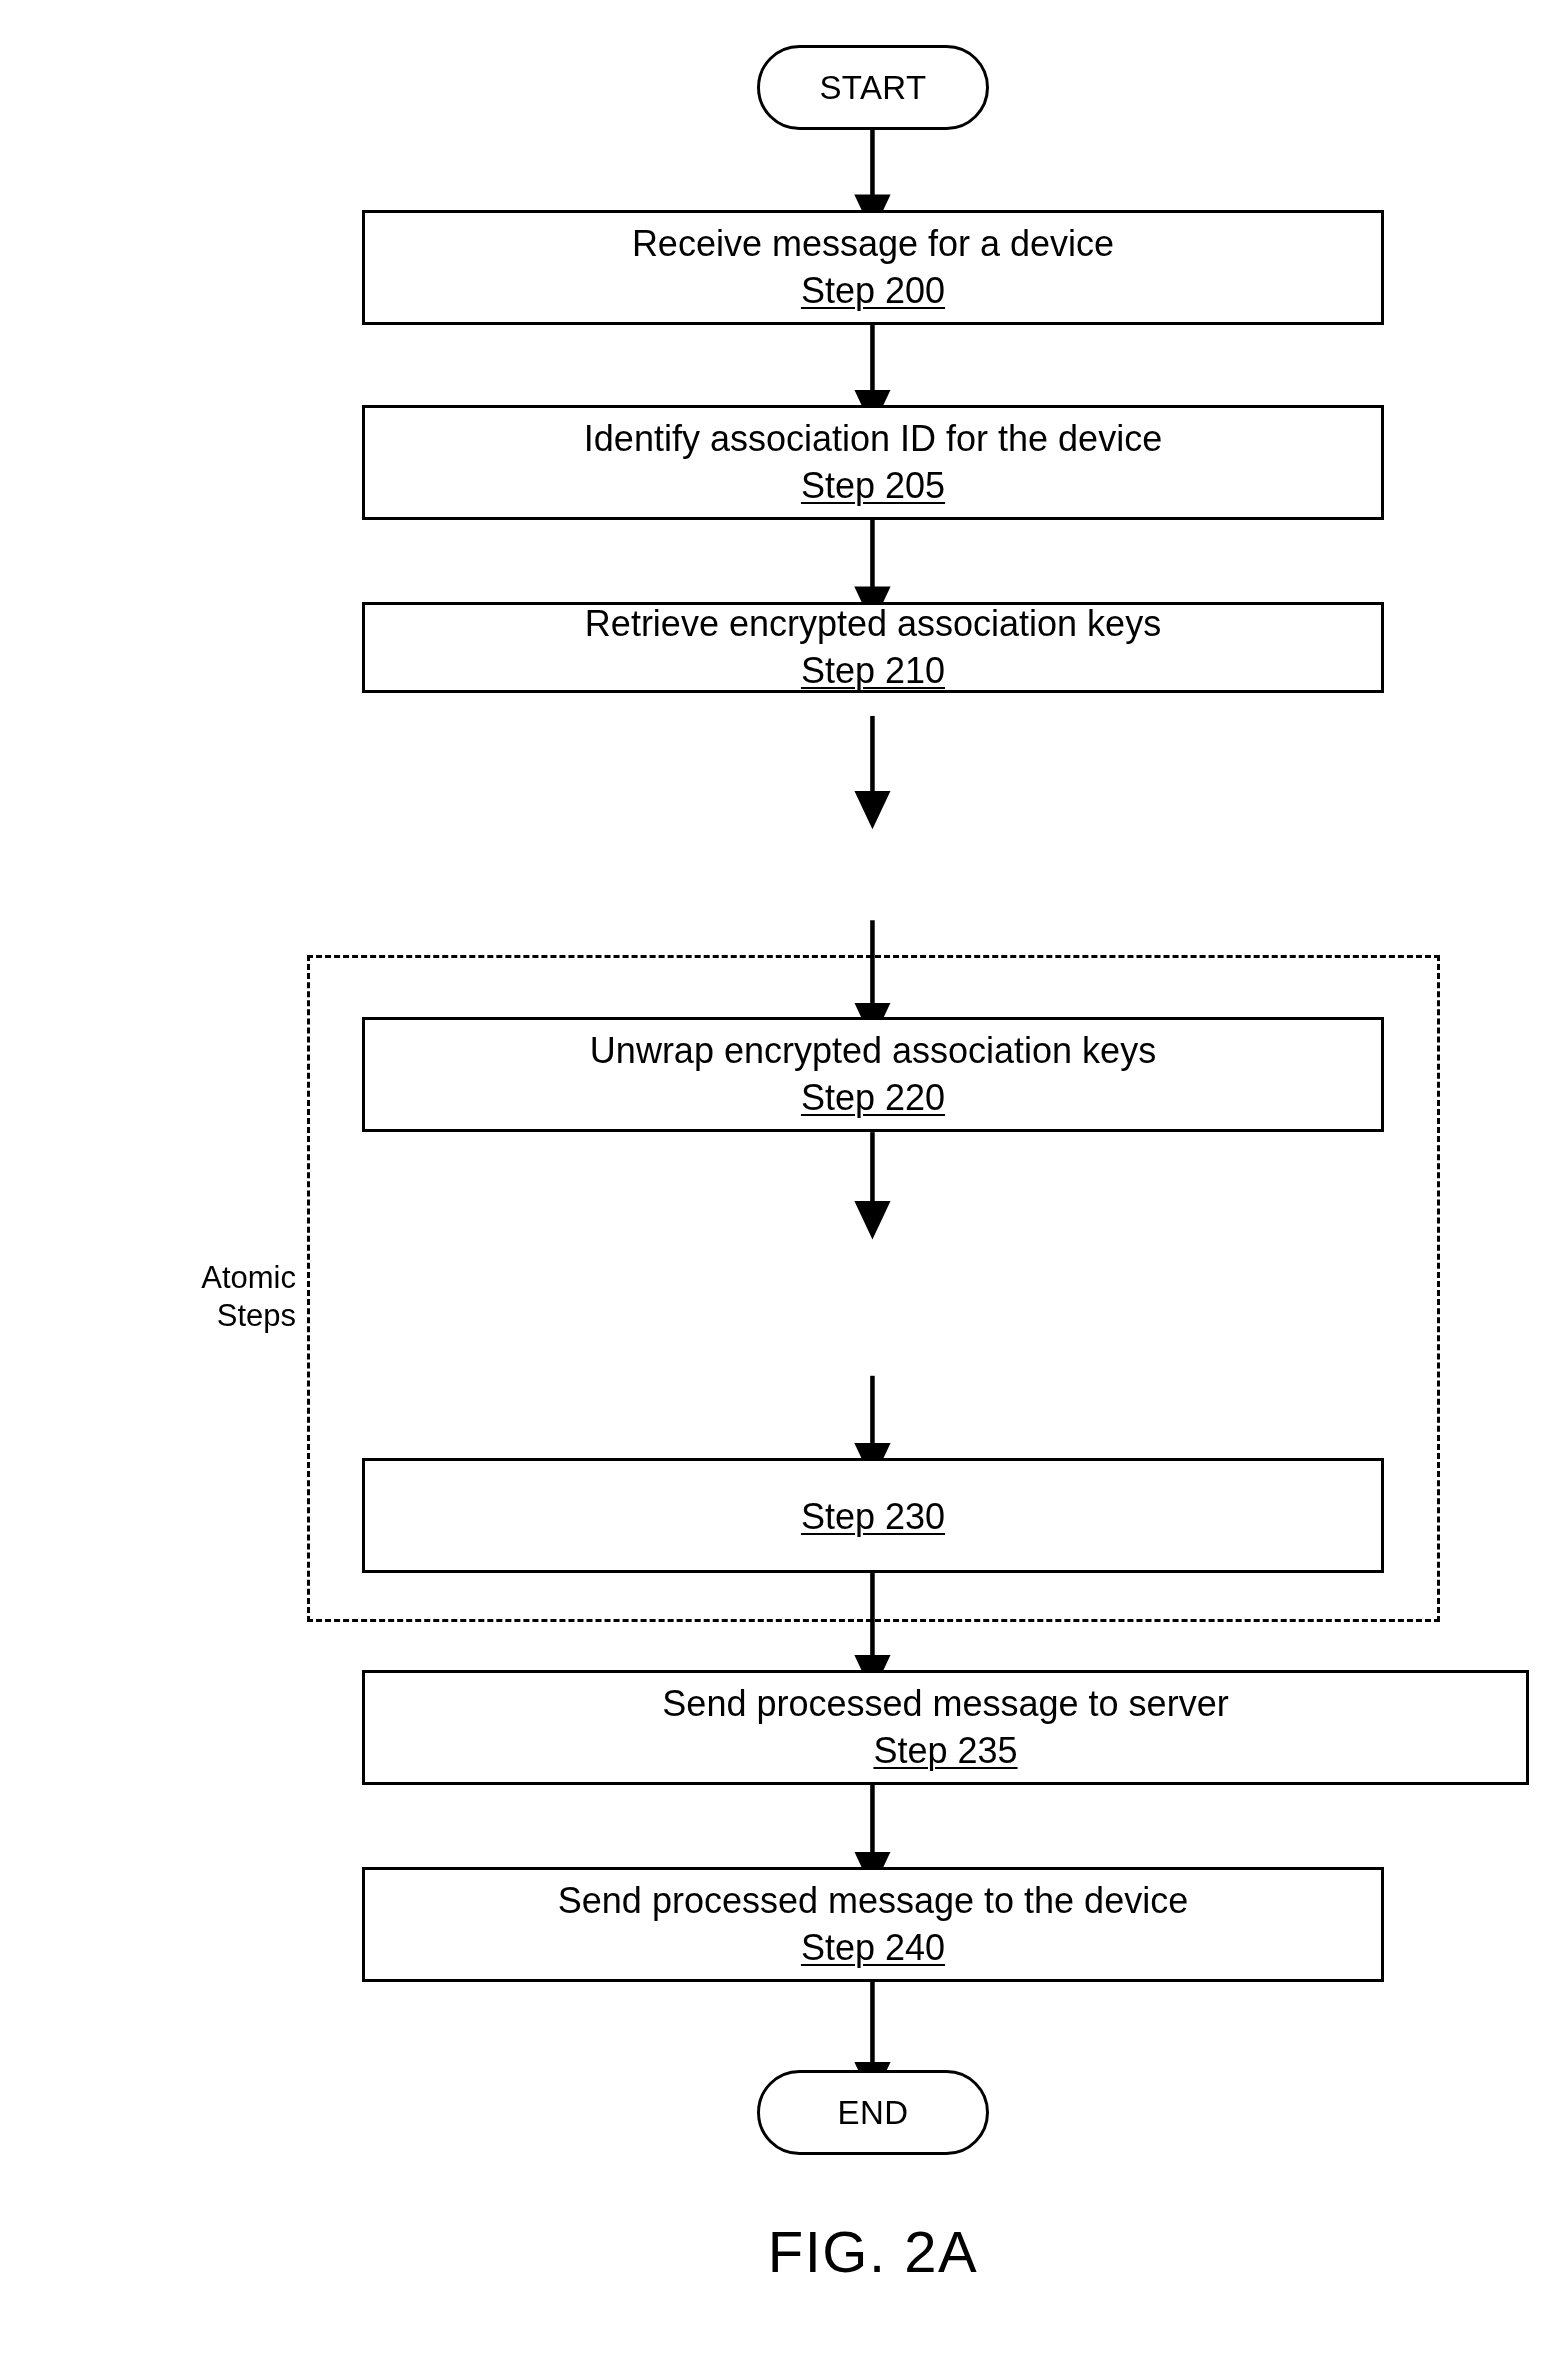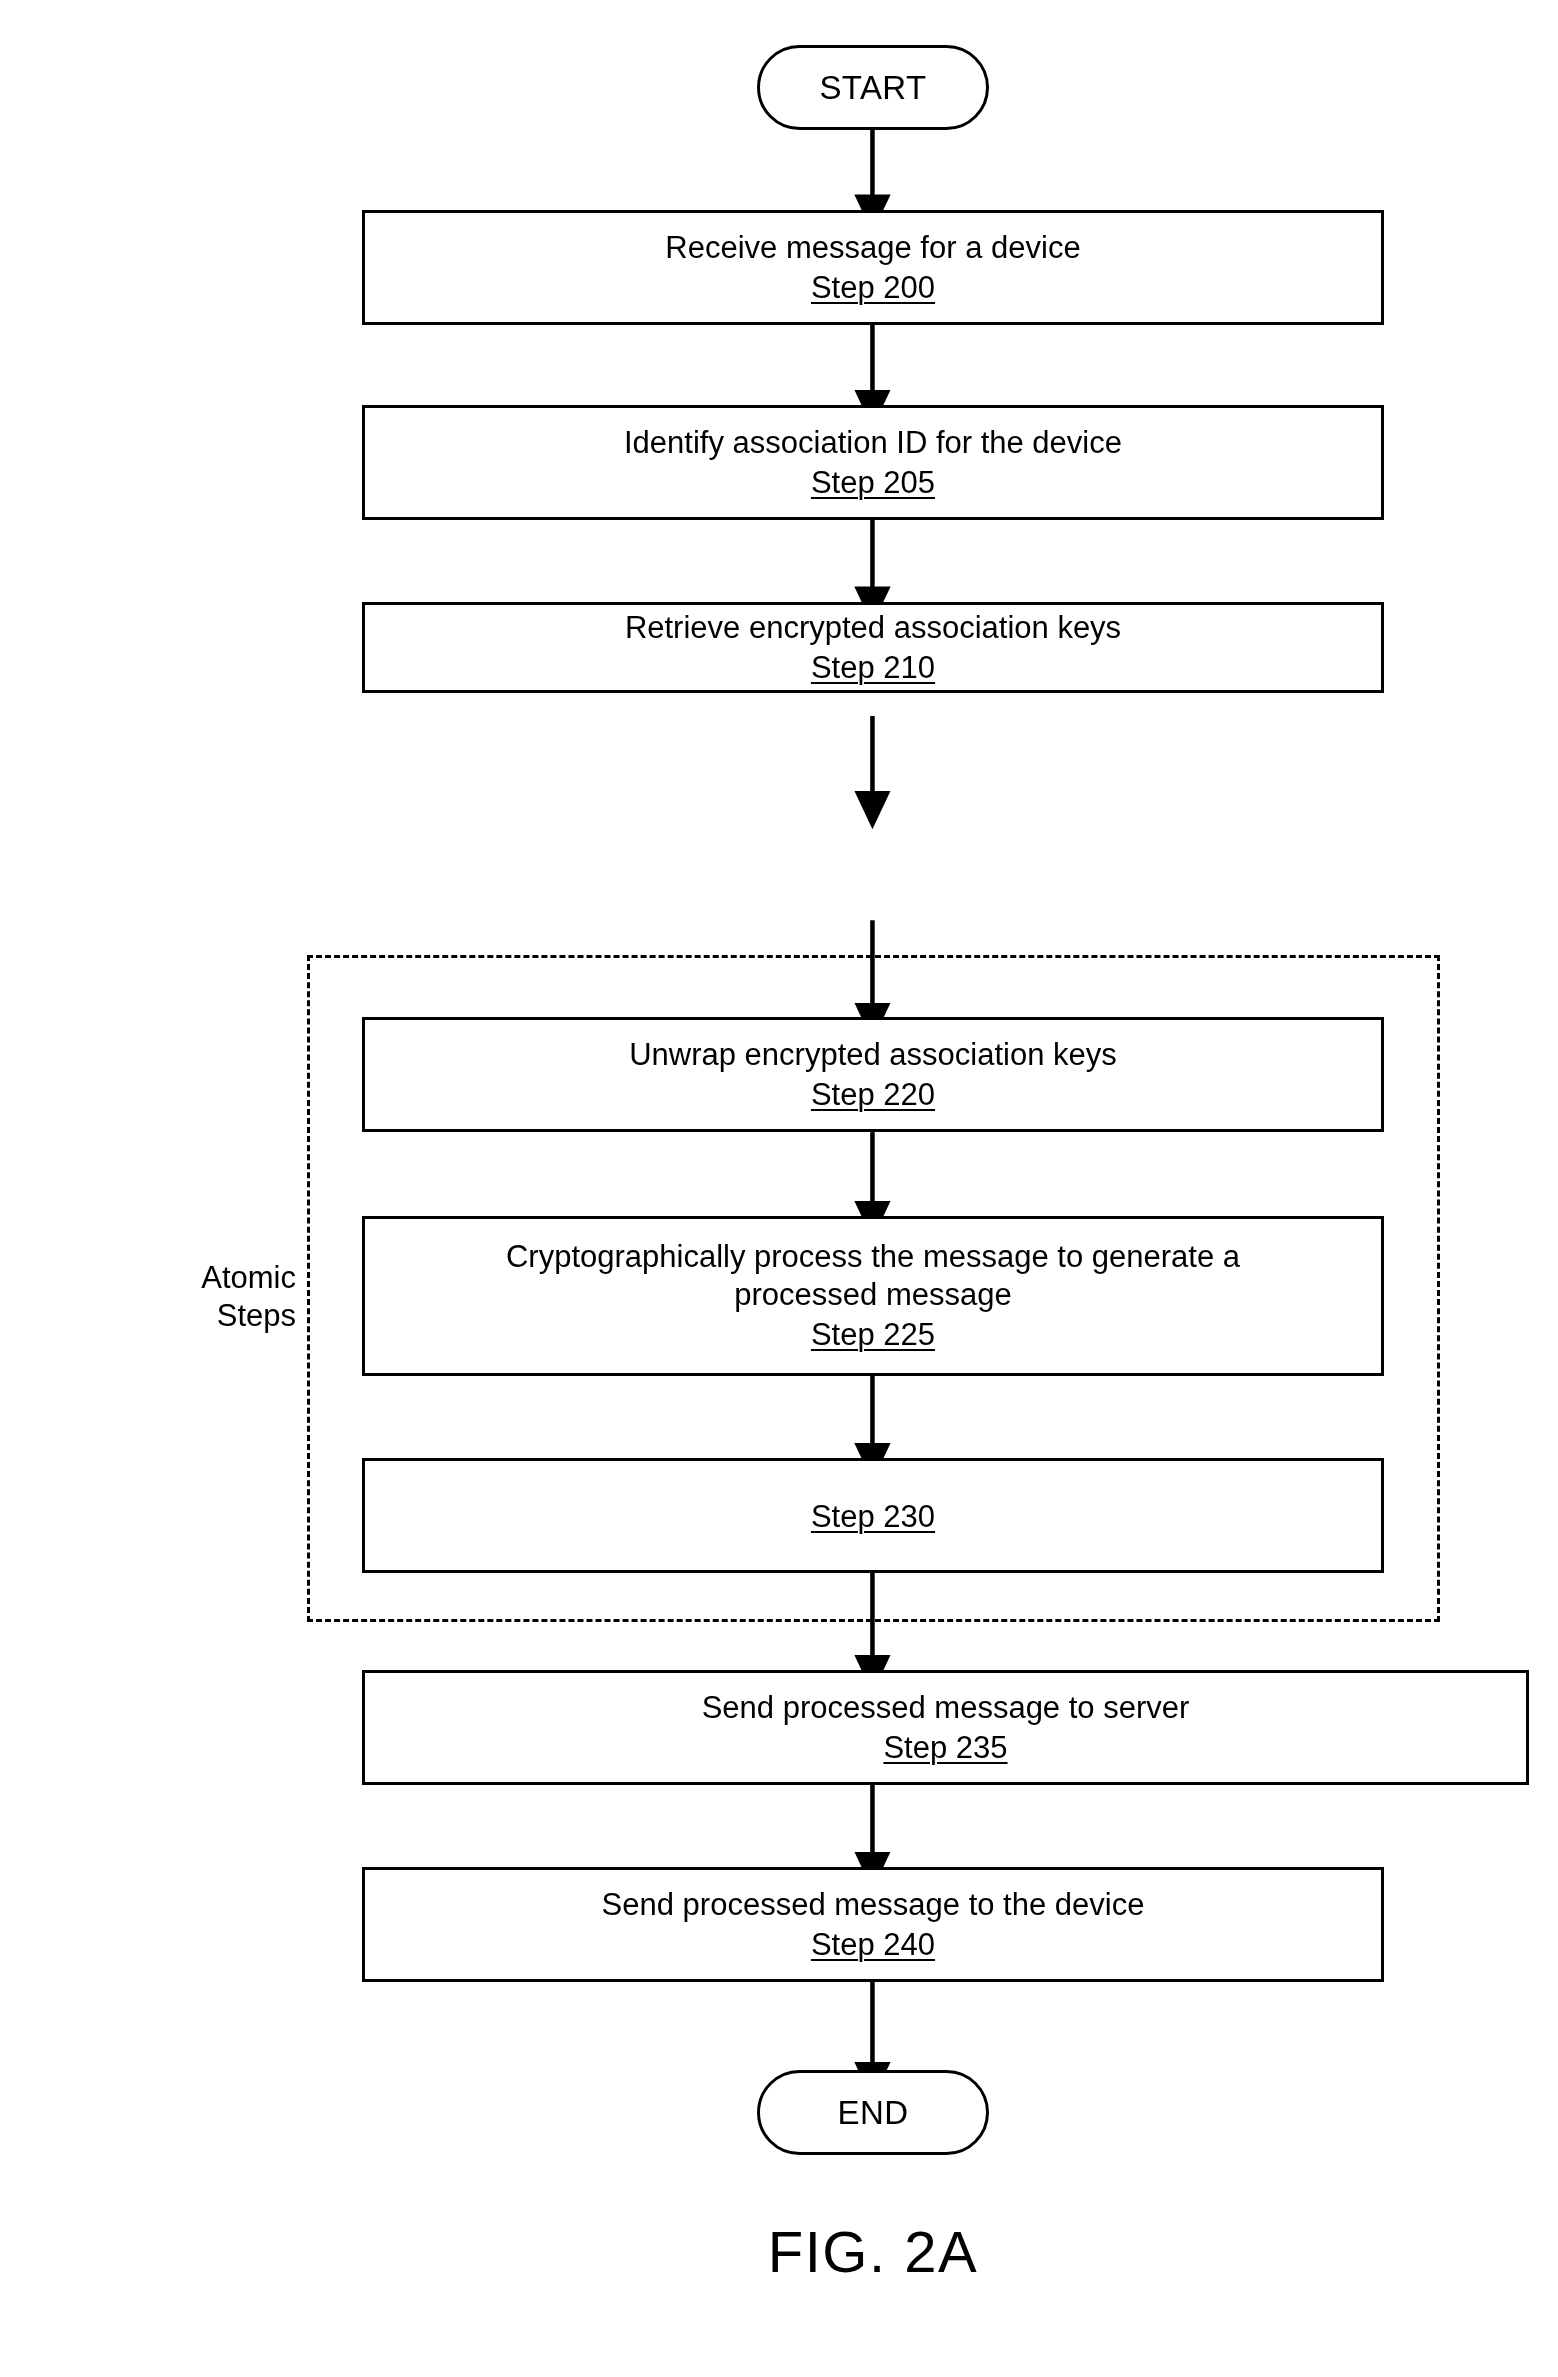--- a/index.html
+++ b/index.html
@@ -44,21 +44,21 @@
     position: absolute;
     box-sizing: border-box;
     border: 3.8px solid #000000;
     background: #ffffff;
     display: flex;
     flex-direction: column;
     align-items: center;
     justify-content: center;
     text-align: center;
     color: #000000;
-    font-size: 31px;
+    font-size: 36px;
     line-height: 1.22;
   }
   .proc .body {
     padding: 0 19.7px;
     white-space: pre-line;
   }
   .proc .stepref {
     margin-top: 2.3px;
     text-decoration: underline;
     text-underline-offset: 3.8px;
@@ -136,25 +136,20 @@
     <div class="body">Retrieve encrypted association keys</div>
     <div class="stepref">Step 210</div>
   </div>
 
 
   <div class="proc" style="left:362px; top:1017px; width:1022px; height:115px;">
     <div class="body">Unwrap encrypted association keys</div>
     <div class="stepref">Step 220</div>
   </div>
 
-  <div class="proc" style="left:362px; top:1216px; width:1022px; height:160px;">
-    <div class="body">Cryptographically process the message to generate a
-processed message</div>
-    <div class="stepref">Step 225</div>
-  </div>
 
   <div class="proc" style="left:362px; top:1458px; width:1022px; height:115px;">
     <div class="stepref">Step 230</div>
   </div>
 
   <div class="proc" style="left:362px; top:1670px; width:1167px; height:115px;">
     <div class="body">Send processed message to server</div>
     <div class="stepref">Step 235</div>
   </div>
 

